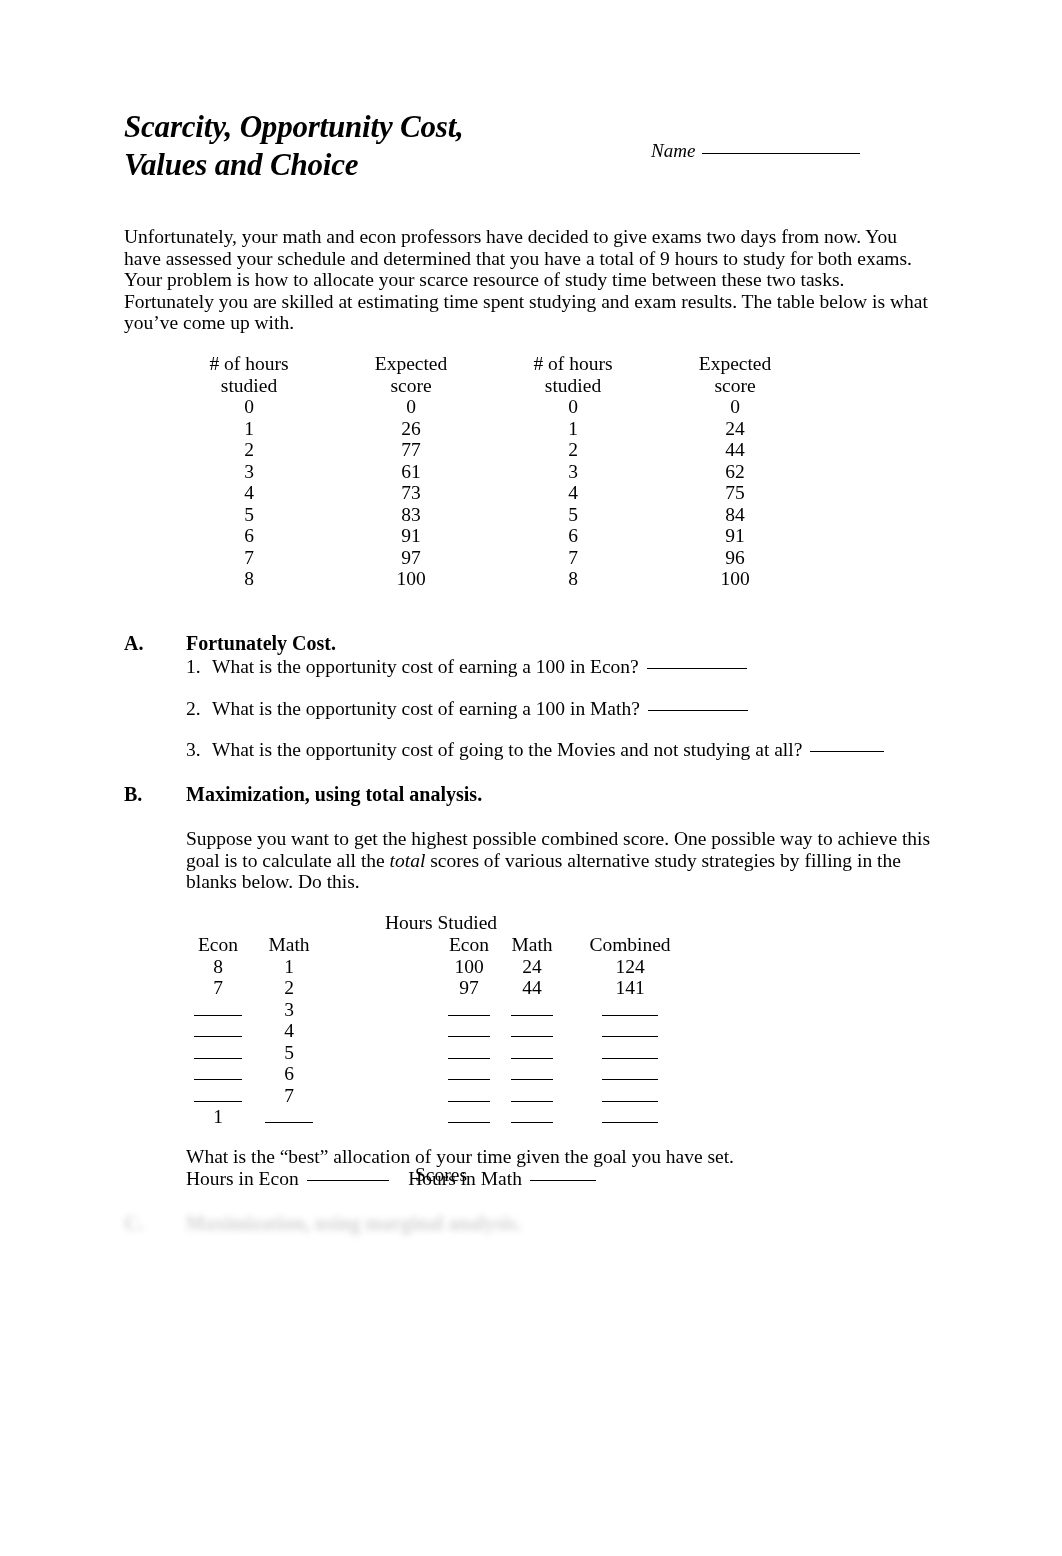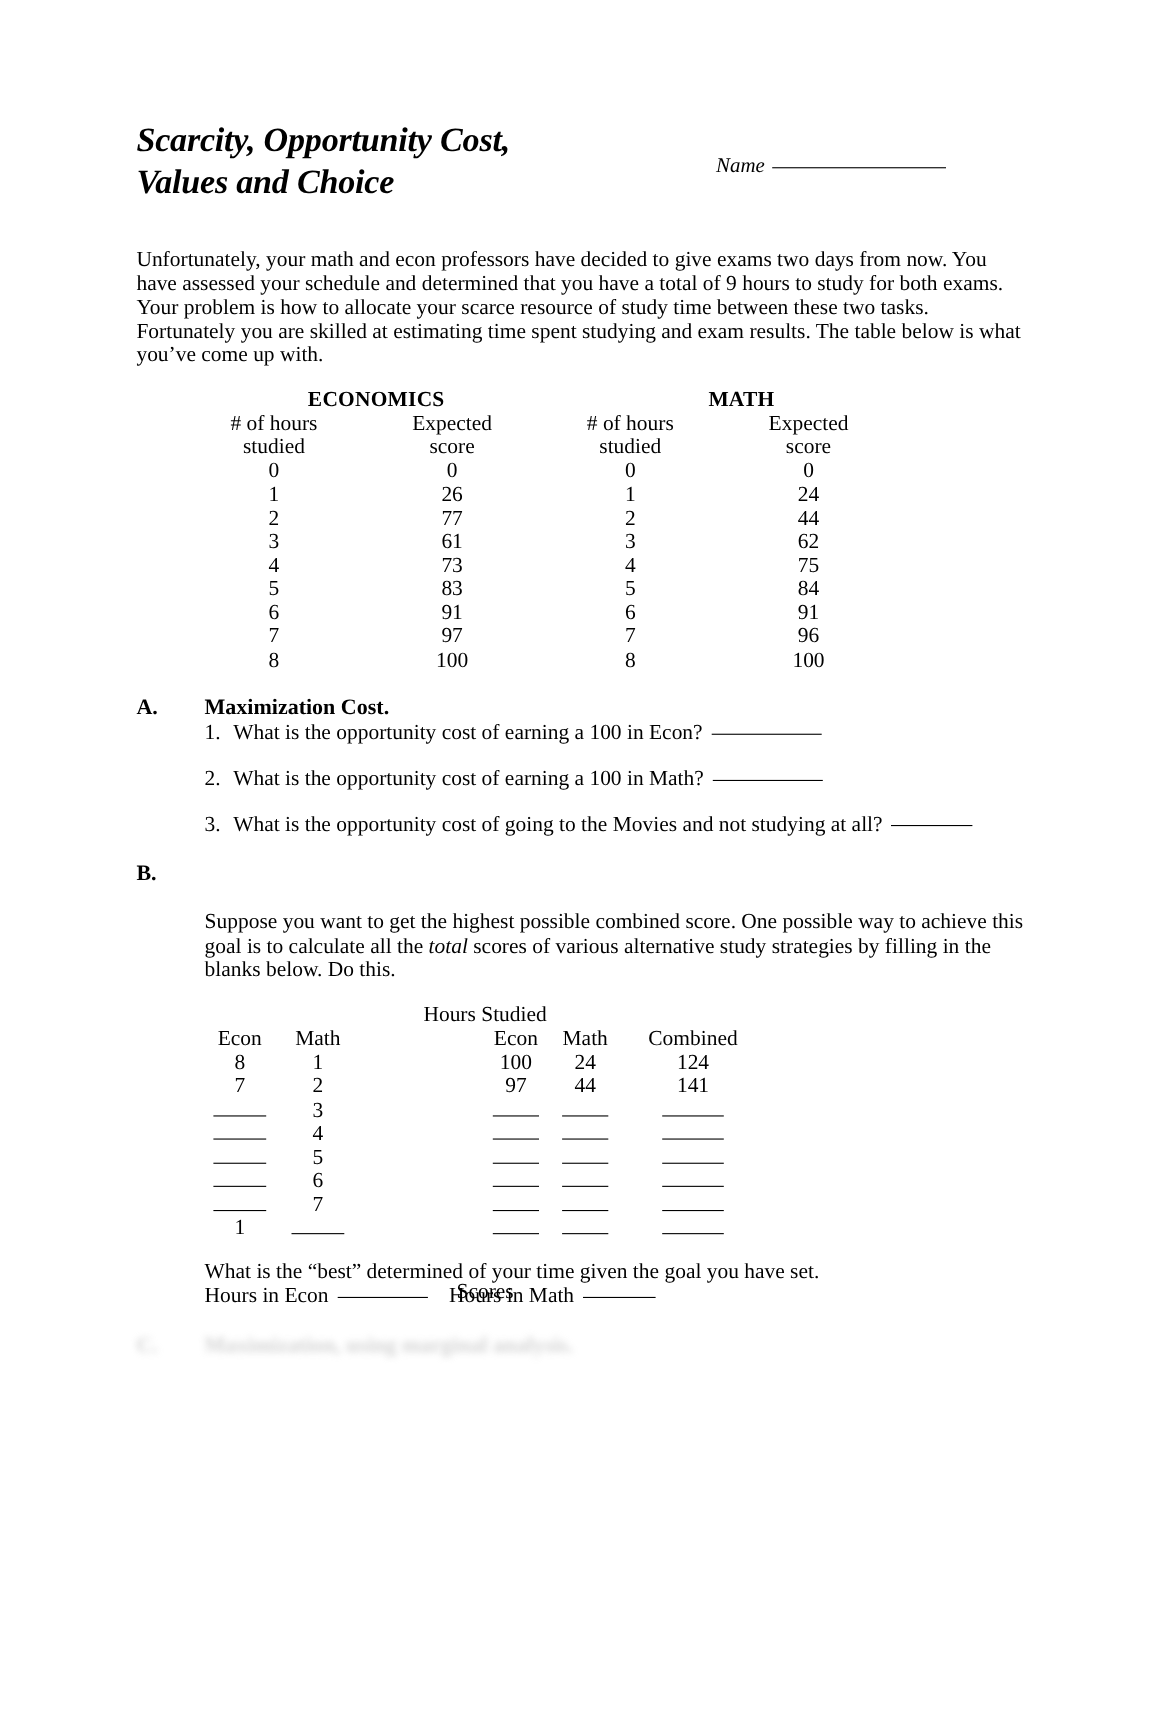--- a/index.html
+++ b/index.html
@@ -229,24 +229,20 @@
   </div>
 
   <div class="name-block">
     <span class="name-label">Name</span>
     <span class="name-rule"></span>
   </div>
 
   <div class="intro">Unfortunately, your math and econ professors have decided to give exams two days from now.  You have assessed your schedule and determined that you have a total of 9 hours to study for both exams.  Your problem is how to allocate your scarce resource of study time between these two tasks.   Fortunately you are skilled at estimating time spent studying and exam results.  The table below is what you’ve come up with.</div>
 
   <div class="table1">
-    <div class="t1-subject-row">
-      <div class="t1-subject econ">ECONOMICS</div>
-      <div class="t1-subject math">MATH</div>
-    </div>
     <div class="t1-head-row">
       <div class="t1-cell"># of hours
 studied</div>
       <div class="t1-cell">Expected
 score</div>
       <div class="t1-cell"># of hours
 studied</div>
       <div class="t1-cell">Expected
 score</div>
     </div>
@@ -303,21 +299,21 @@
           <div class="t1-cell">8</div>
           <div class="t1-cell">100</div>
           <div class="t1-cell">8</div>
           <div class="t1-cell">100</div>
         </div>
       </div>
   </div>
 
   <div class="section" id="sectionA">
     <span class="sec-letter">A.</span>
-    <span class="sec-title">Maximization Cost.</span>
+    <span class="sec-title">Fortunately Cost.</span>
   </div>
 
   <div class="qlist" id="qlist">
       <div class="qitem">
         <span class="qnum">1.</span>
         <span class="qtext">What is the opportunity cost of earning a 100 in Econ?</span>
         <span class="blank-rule blank-w100"></span>
       </div>
       <div class="qitem">
         <span class="qnum">2.</span>
@@ -326,20 +322,21 @@
       </div>
       <div class="qitem">
         <span class="qnum">3.</span>
         <span class="qtext">What is the opportunity cost of going to the Movies and not studying at all?</span>
         <span class="blank-rule blank-w74"></span>
       </div>
     </div>
 
   <div class="section" id="sectionB">
     <span class="sec-letter">B.</span>
+    <span class="sec-title">Maximization, using total analysis.</span>
   </div>
 
   <div class="bpara">
     <span>Suppose you want to get the highest possible combined score.  One possible way to achieve this goal is to calculate all the </span><span class="ital">total</span><span> scores of various alternative study strategies by filling in the blanks below.  Do this.</span>
   </div>
 
   <div class="table2">
     <div class="t2-row t2-group-head">
       <div class="grp-hours">Hours Studied</div>
       <div class="grp-spacer"></div>
@@ -416,21 +413,21 @@
           <div class="t2-c c-mathh"><span class="u u-m"></span></div>
           <div class="t2-c c-gap">&nbsp;</div>
           <div class="t2-c c-econs"><span class="u u-s"></span></div>
           <div class="t2-c c-maths"><span class="u u-s"></span></div>
           <div class="t2-c c-comb"><span class="u u-l"></span></div>
         </div>
       </div>
   </div>
 
   <div class="closing">
-    <div>What is the “best” determined of your time given the goal you have set.</div>
+    <div>What is the “best” allocation of your time given the goal you have set.</div>
     <div class="line2">
       <span>Hours in Econ</span><span class="blank-rule blank-w82"></span>&nbsp;&nbsp;&nbsp;&nbsp;<span>Hours in Math</span><span class="blank-rule blank-w66"></span>
     </div>
   </div>
 
   <div class="faded-section">
     <span class="sec-letter">C.</span>
     <span class="sec-title">Maximization, using marginal analysis.</span>
   </div>
 

